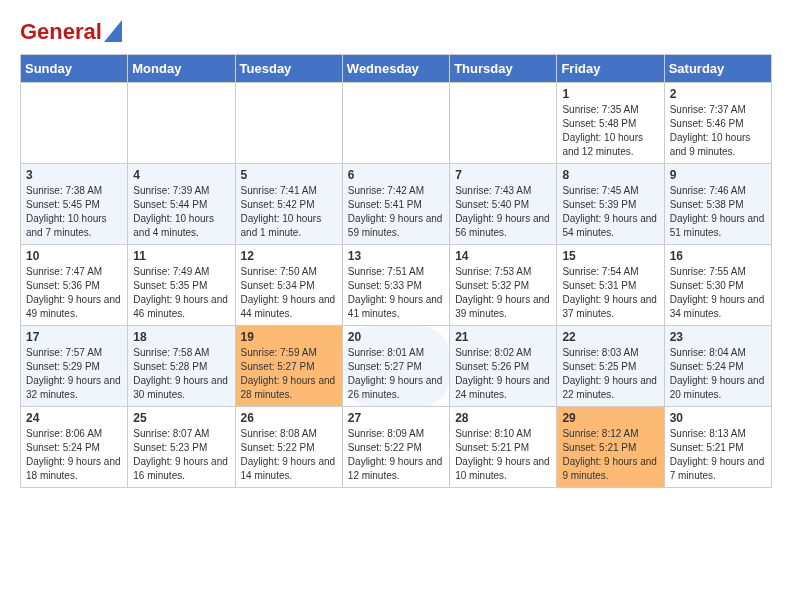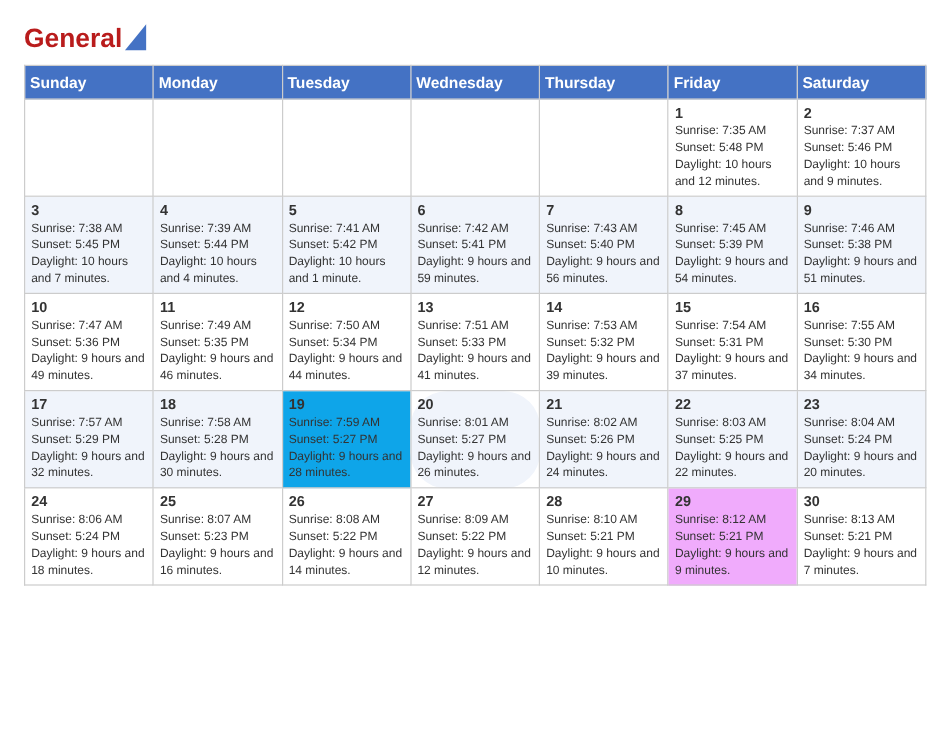--- a/index.html
+++ b/index.html
@@ -231,21 +231,21 @@
           <div class="day-info" style="white-space: pre-line;">Sunrise: 7:57 AM
 Sunset: 5:29 PM
 Daylight: 9 hours and 32 minutes.</div>
         </td>
         <td style="background: rgb(240, 244, 251);">
           <span class="day-num">18</span>
           <div class="day-info" style="white-space: pre-line;">Sunrise: 7:58 AM
 Sunset: 5:28 PM
 Daylight: 9 hours and 30 minutes.</div>
         </td>
-        <td style="background: #0ea5e9;">
+        <td style="background: #fdba74;">
           <span class="day-num">19</span>
           <div class="day-info" style="white-space: pre-line;">Sunrise: 7:59 AM
 Sunset: 5:27 PM
 Daylight: 9 hours and 28 minutes.</div>
         </td>
         <td style="background: rgb(240, 244, 251); border-radius: 30px;">
           <span class="day-num">20</span>
           <div class="day-info" style="white-space: pre-line;">Sunrise: 8:01 AM
 Sunset: 5:27 PM
 Daylight: 9 hours and 26 minutes.</div>
@@ -293,21 +293,21 @@
           <div class="day-info" style="white-space: pre-line;">Sunrise: 8:09 AM
 Sunset: 5:22 PM
 Daylight: 9 hours and 12 minutes.</div>
         </td>
         <td style="background: rgb(255, 255, 255);">
           <span class="day-num">28</span>
           <div class="day-info" style="white-space: pre-line;">Sunrise: 8:10 AM
 Sunset: 5:21 PM
 Daylight: 9 hours and 10 minutes.</div>
         </td>
-        <td style="background: #f0abfc;">
+        <td style="background: #fdba74;">
           <span class="day-num">29</span>
           <div class="day-info" style="white-space: pre-line;">Sunrise: 8:12 AM
 Sunset: 5:21 PM
 Daylight: 9 hours and 9 minutes.</div>
         </td>
         <td style="background: rgb(255, 255, 255);">
           <span class="day-num">30</span>
           <div class="day-info" style="white-space: pre-line;">Sunrise: 8:13 AM
 Sunset: 5:21 PM
 Daylight: 9 hours and 7 minutes.</div>

